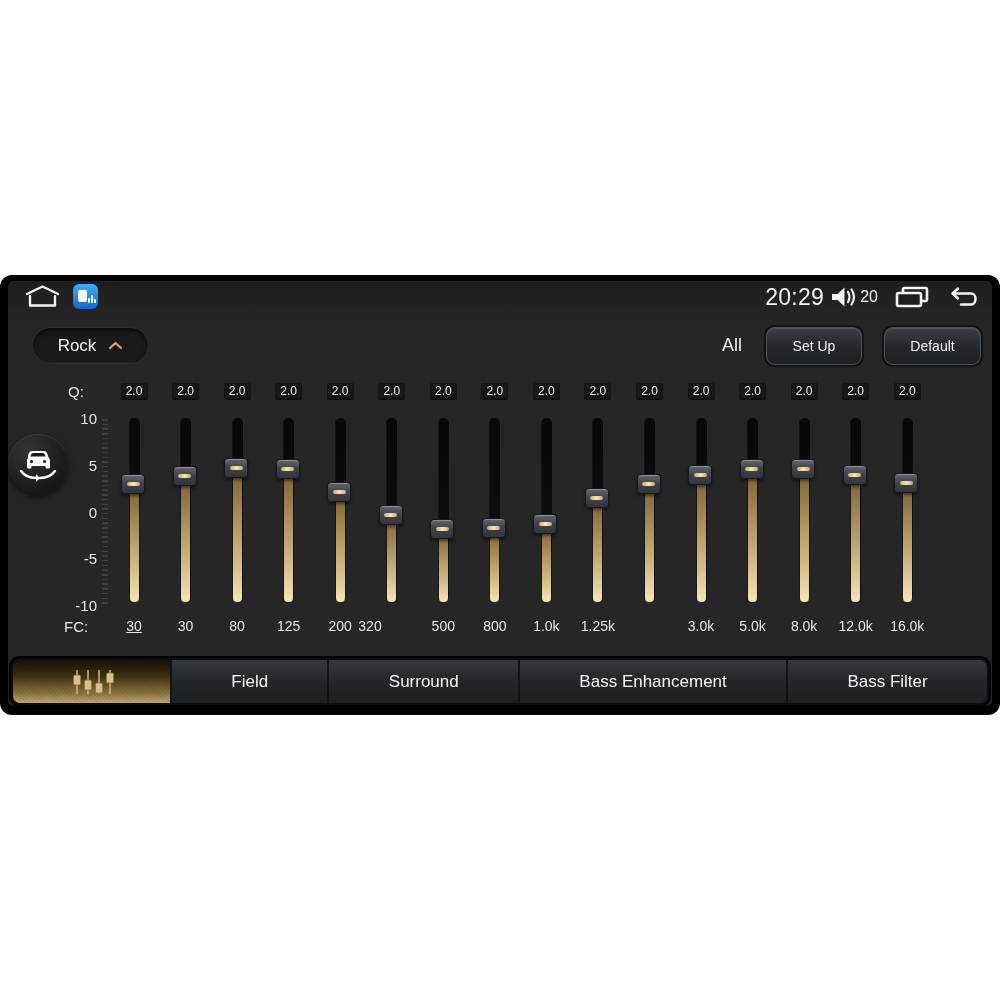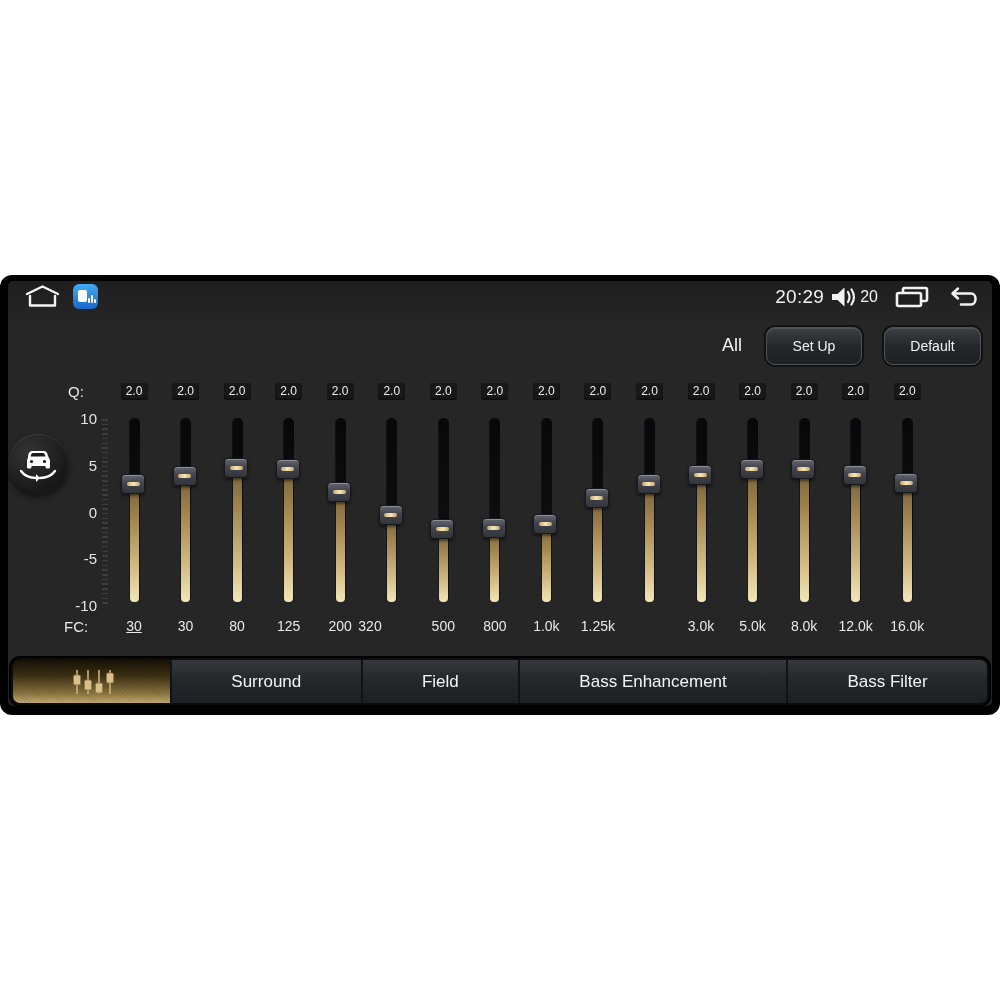--- a/index.html
+++ b/index.html
@@ -7,21 +7,21 @@
   *{box-sizing:border-box;}
 
   .device{position:absolute;left:0;top:275px;width:1000px;height:440px;
     background:#000;border-radius:12px;padding:6px 8px 9px 8px;}
   .screen{position:relative;width:984px;height:425px;border-radius:5px;overflow:hidden;
     background:linear-gradient(180deg,#1e1e1e 0%,#262626 10%,#262626 88%,#222 100%);}
 
   
   .sb-left{position:absolute;left:16px;top:3px;display:flex;align-items:center;gap:12px;}
   .sb-right{position:absolute;right:10px;top:3px;height:26px;display:flex;align-items:center;}
-  .sb-time{color:#f2f2f2;font-size:19px;letter-spacing:.3px;}
+  .sb-time{color:#f2f2f2;font-size:23px;letter-spacing:.3px;}
   .sb-vol{color:#f2f2f2;font-size:16px;margin-left:3px;}
   .app-icon{width:25px;height:25px;border-radius:6px;
     background:linear-gradient(180deg,#45aaf2,#1669c9);position:relative;}
   .app-icon span{position:absolute;left:5px;top:6px;width:9px;height:12px;background:#fff;border-radius:2px;}
   .app-icon i{position:absolute;bottom:6px;width:2px;background:#fff;border-radius:1px;}
   .app-icon i.b1{left:15px;height:5px;} .app-icon i.b2{left:18px;height:8px;} .app-icon i.b3{left:21px;height:4px;}
 
   
   .preset-pill{position:absolute;left:24px;top:46px;width:117px;height:37px;border-radius:19px;
     background:#1a1a1a;border:1px solid #2e2e2e;
@@ -102,20 +102,26 @@
       <span class="sb-vol">20</span>
       <svg width="36" height="24" viewBox="0 0 36 24" style="margin-left:16px">
         <rect x="9" y="3" width="24" height="13" rx="1.5" fill="none" stroke="#f2f2f2" stroke-width="2.6"></rect>
         <rect x="3" y="8" width="24" height="13" rx="1.5" fill="#1e1e1e" stroke="#f2f2f2" stroke-width="2.6"></rect>
       </svg>
       <svg width="34" height="24" viewBox="0 0 34 24" style="margin-left:18px">
         <path d="M10,3.5 L4.5,8.5 L10,13.5 M4.5,8.5 H23 C29,8.5 29,19.5 23,19.5 H13" fill="none" stroke="#f2f2f2" stroke-width="2.5" stroke-linecap="round" stroke-linejoin="round"></path>
       </svg>
     </div>
 
+    <div class="preset-pill">
+      <span class="lbl">Rock</span>
+      <svg width="15" height="9" viewBox="0 0 15 9">
+        <polyline points="2,7 7.5,2 13,7" fill="none" stroke="#d2ab66" stroke-width="2.2" stroke-linecap="round" stroke-linejoin="round"></polyline>
+      </svg>
+    </div>
     <div class="actions">
       <span class="all-lbl">All</span>
       <div class="btn setup">Set Up</div>
       <div class="btn default">Default</div>
     </div>
 
     <span class="q-label">Q:</span>
     <span class="fc-label">FC:</span>
     <div class="tick-ruler"></div>
     <div class="axis-lbl" style="top: 129px;">10</div>
@@ -273,24 +279,24 @@
             <rect x="4.5" y="8" width="7" height="10" rx="1.5" fill="#d9c08a" stroke="#8a7340" stroke-width="0.8"></rect>
             <line x1="19" y1="3" x2="19" y2="27" stroke="#c9b179" stroke-width="1.6"></line>
             <rect x="15.5" y="13" width="7" height="10" rx="1.5" fill="#d9c08a" stroke="#8a7340" stroke-width="0.8"></rect>
             <line x1="30" y1="3" x2="30" y2="27" stroke="#c9b179" stroke-width="1.6"></line>
             <rect x="26.5" y="16" width="7" height="10" rx="1.5" fill="#d9c08a" stroke="#8a7340" stroke-width="0.8"></rect>
             <line x1="41" y1="3" x2="41" y2="27" stroke="#c9b179" stroke-width="1.6"></line>
             <rect x="37.5" y="6" width="7" height="10" rx="1.5" fill="#d9c08a" stroke="#8a7340" stroke-width="0.8"></rect>
           </svg>
         </div>
         <div class="tab">
+          <span>Field</span>
+        </div>
+        <div class="tab">
           <span>Surround</span>
-        </div>
-        <div class="tab">
-          <span>Field</span>
         </div>
         <div class="tab">
           <span>Bass Enhancement</span>
         </div>
         <div class="tab">
           <span>Bass Filter</span>
         </div>
       </div>
   </div>
 </div>

